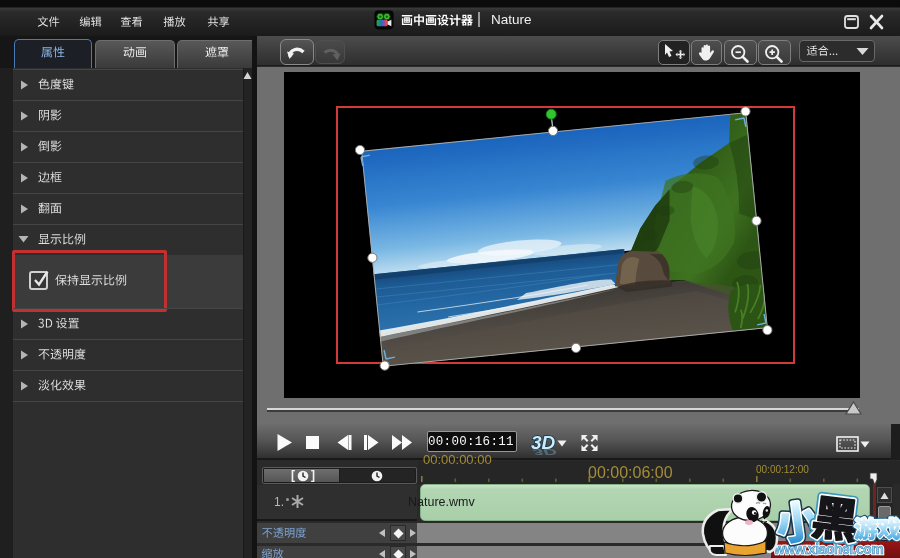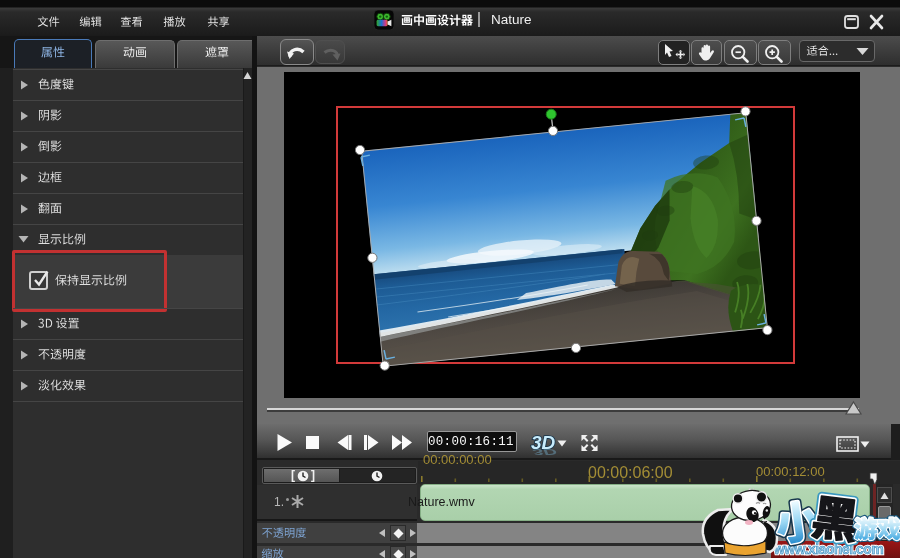--- a/index.html
+++ b/index.html
@@ -335,21 +335,21 @@
       <path d="M6 2.5 V6 L8.5 7.5" stroke="#222" stroke-width="1.4" fill="none"></path>
     </svg>
 <div class="ab" style="left:311px;top:468px;color:#f0f0f0;font-size:12px;font-weight:bold">]</div>
 <svg class="ab" style="left:371px;top:470px" width="12" height="12" viewBox="0 0 12 12">
 <circle cx="6" cy="6" r="5.3" fill="#f2f2f2"></circle>
       <path d="M6 2.5 V6 L8.5 7.5" stroke="#222" stroke-width="1.4" fill="none"></path>
     </svg>
 <div class="ab" style="left:418px;top:461px;width:482px;height:23px;background:#262626"></div>
 <div class="ab" style="left:423px;top:452px;color:#a38d35;font-size:13px">00:00:00:00</div>
 <div class="ab" style="left:588px;top:464px;color:#a38d35;font-size:16px">00:00:06:00</div>
-<div class="ab" style="left:756px;top:464px;color:#a38d35;font-size:13px">00:00:12:00</div>
+<div class="ab" style="left:756px;top:464px;color:#a38d35;font-size:10px">00:00:12:00</div>
 <svg class="ab" style="left:0;top:476px;width:900px;height:7px" viewBox="0 0 900 7">
       <rect x="421.0" y="0" width="1.6" height="6" fill="#8a7a2c"></rect>
       <rect x="454.5" y="2.5" width="1.6" height="3.5" fill="#665c22"></rect>
       <rect x="488.0" y="2.5" width="1.6" height="3.5" fill="#665c22"></rect>
       <rect x="521.5" y="2.5" width="1.6" height="3.5" fill="#665c22"></rect>
       <rect x="555.0" y="2.5" width="1.6" height="3.5" fill="#665c22"></rect>
       <rect x="588.5" y="0" width="1.6" height="6" fill="#8a7a2c"></rect>
       <rect x="622.0" y="2.5" width="1.6" height="3.5" fill="#665c22"></rect>
       <rect x="655.5" y="2.5" width="1.6" height="3.5" fill="#665c22"></rect>
       <rect x="689.0" y="2.5" width="1.6" height="3.5" fill="#665c22"></rect>

